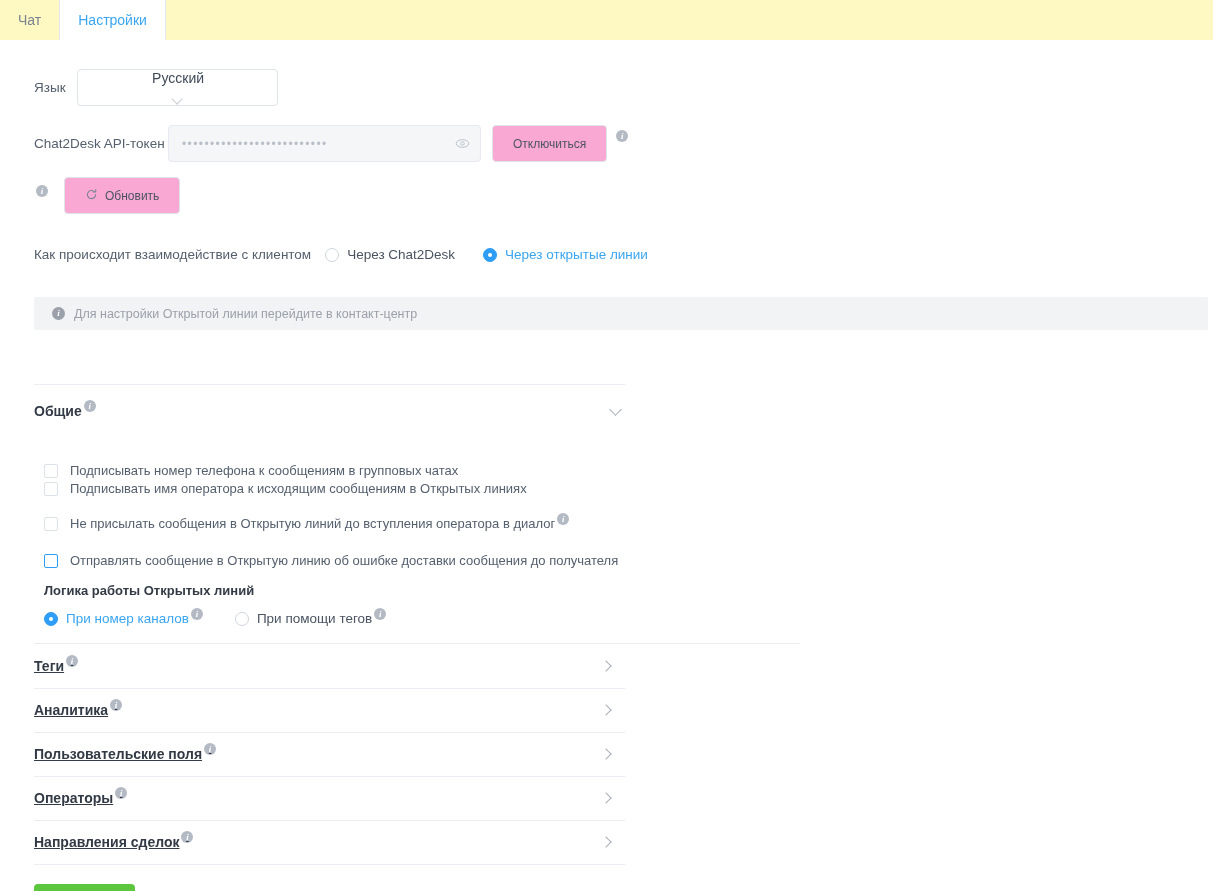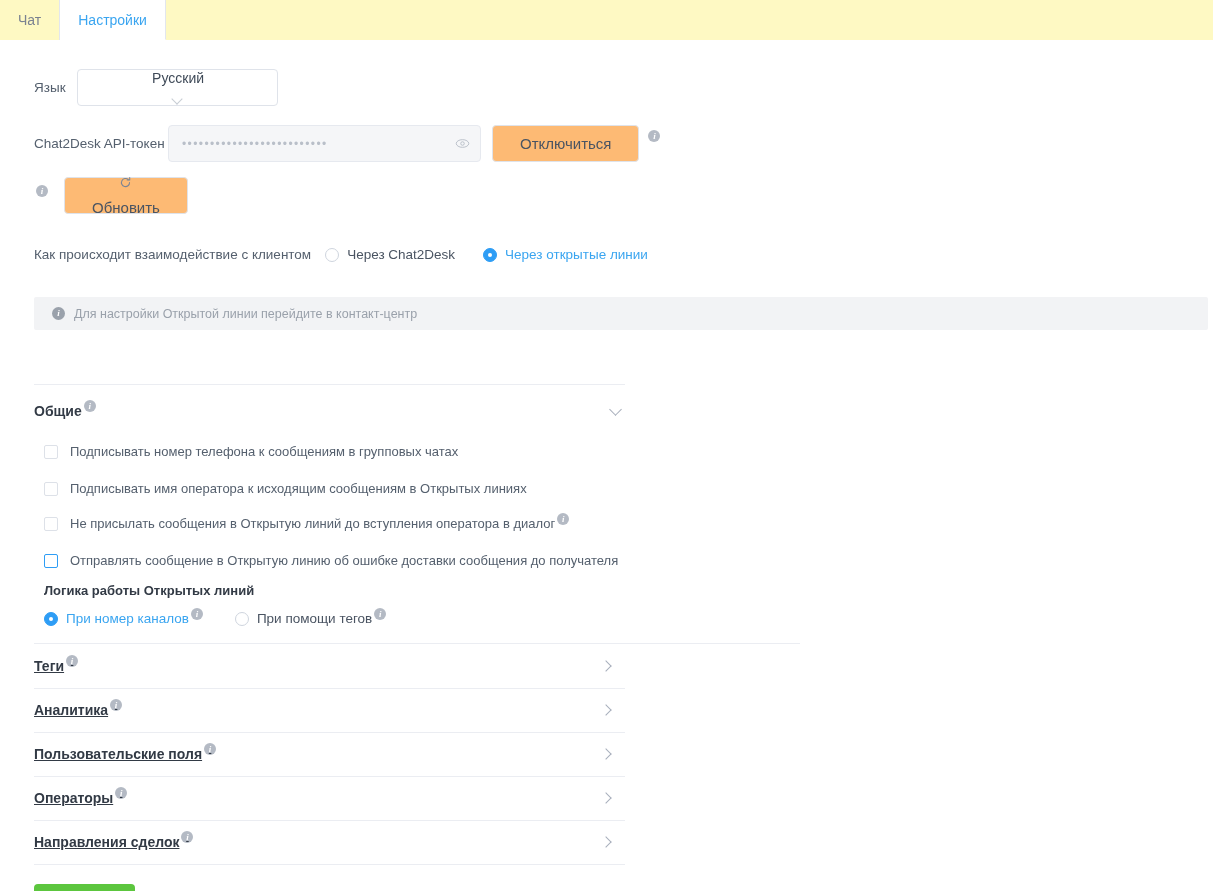--- a/index.html
+++ b/index.html
@@ -71,24 +71,24 @@
     position: relative;
   }
   .token-mask {
     font-size: 12px; letter-spacing: 1.4px; color: #b9bfc9;
     white-space: nowrap; overflow: hidden;
     font-family: "Liberation Sans", sans-serif;
   }
   .eye { width: 15px; height: 15px; flex: 0 0 auto; cursor: pointer; }
   .btn-outline {
     height: 37px; min-width: 113px;
-    border: 1px solid #dfe3ea; border-radius: 4px; background: #fdba74;
-    font-size: 15px; color: #4a5462;
+    border: 1px solid #dfe3ea; border-radius: 4px; background: #f9a8d4;
+    font-size: 12px; color: #4a5462;
     display: inline-flex; align-items: center; justify-content: center;
-    gap: 7px; padding: 0 27px; cursor: pointer;
+    gap: 7px; padding: 0 20px; cursor: pointer;
     font-family: "Liberation Sans", sans-serif;
   }
   .ml11 { margin-left: 11px; }
 
   
   .sync-row { position: absolute; left: 34px; top: 137px; display: flex; align-items: center; }
   .sync-label { font-size: 13.5px; color: #55606e; }
 
   
   .info {
@@ -223,21 +223,21 @@
         </span>
       </div>
       <button class="btn-outline ml11">
         <span>Отключиться</span>
       </button>
       <span class="info flat" style="margin-left:9px; top:-8px; position:relative;">i</span>
     </div>
 
     <div class="sync-row">
       <span class="info">i</span>
-      <button class="btn-outline" style="margin-left:16px;flex-direction:column;">
+      <button class="btn-outline" style="margin-left:16px;">
         <span>
           <svg viewBox="0 0 16 16" width="13" height="13">
             <path d="M13 8a5 5 0 1 1-1.6-3.6" fill="none" stroke="#7b8494" stroke-width="1.3" stroke-linecap="round"></path>
             <path d="M13.2 1.8v3.1h-3.1" fill="none" stroke="#7b8494" stroke-width="1.3" stroke-linecap="round" stroke-linejoin="round"></path>
           </svg>
         </span>
         <span>Обновить</span>
       </button>
     </div>
 
@@ -261,21 +261,21 @@
     <div class="divider" style="left:34px; top:344px; width:591px;"></div>
 
     <div class="sec-head" style="left:34px; top:363px; width:588px; justify-content:space-between;">
       <span style="display:flex;align-items:center;">
         <span>Общие</span>
         <span class="info">i</span>
       </span>
       <span class="chev-down"></span>
     </div>
 
-    <div class="cb-row" style="left:44px; top:404px;">
+    <div class="cb-row" style="left:44px; top:423px;">
       <span class="cb"></span>
       <span class="cb-lbl">Подписывать номер телефона к сообщениям в групповых чатах</span>
     </div>
 
     <div class="cb-row" style="left:44px; top:441px;">
       <span class="cb"></span>
       <span class="cb-lbl">Подписывать имя оператора к исходящим сообщениям в Открытых линиях</span>
     </div>
 
     <div class="cb-row" style="left:44px; top:476px;">

